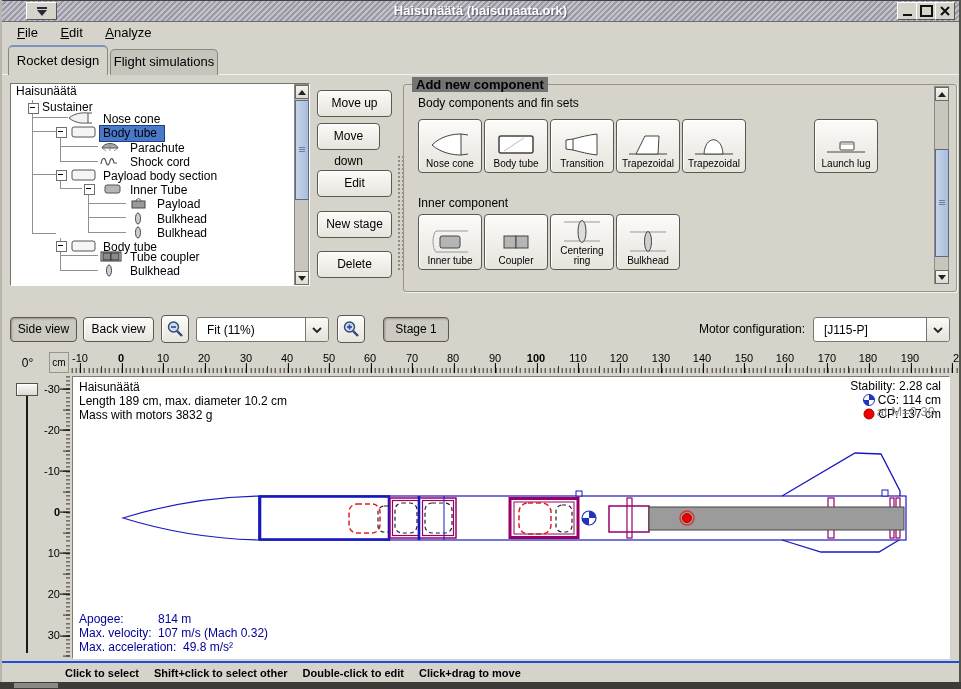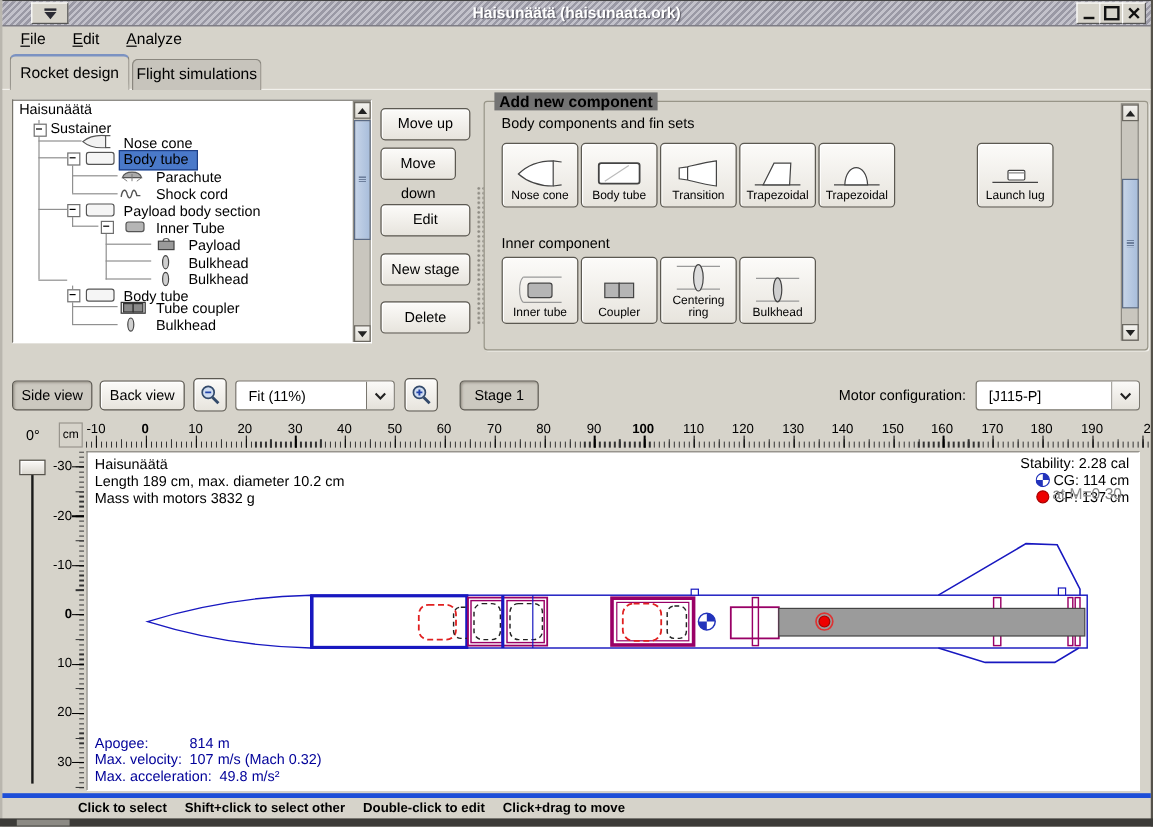--- a/index.html
+++ b/index.html
@@ -106,21 +106,21 @@
   .flight{color:#000099;}
   .stab{text-align:right;}
   .unitbox{left:49px;top:352px;width:20px;height:21px;border:1px solid #98958d;background:#d6d3ca;
     font-size:10px;text-align:center;line-height:20px;box-sizing:border-box;}
   .rotbox{left:11px;top:352px;width:33px;height:22px;font-size:12px;text-align:center;line-height:22px;}
   .slider-track{left:26px;top:387px;width:2px;height:266px;background:#1a1a1a;}
   .slider-handle{left:16px;top:383px;width:22px;height:13px;background:linear-gradient(#fbfaf8,#dcd9d1);
     border:1px solid #55524b;box-shadow:inset 1px 1px 0 #fff;box-sizing:border-box;}
 
   
-  .statusbar{left:2px;top:661px;width:957px;height:21px;border-top:4px solid #1d4ed8;
+  .statusbar{left:2px;top:661px;width:957px;height:21px;border-top:2px solid #1d4ed8;
     display:flex;align-items:center;padding-left:63px;gap:15px;box-sizing:border-box;}
   .statusbar span{font-size:11px;font-weight:bold;}
   .bottomedge{left:0;top:682px;width:961px;height:7px;background:#3c3b38;}
   .bottomedge .grip{position:absolute;left:14px;top:1px;width:44px;height:5px;background:#8c8a84;}
 </style>
 </head>
 <body>
 
 <div class="app">
 

